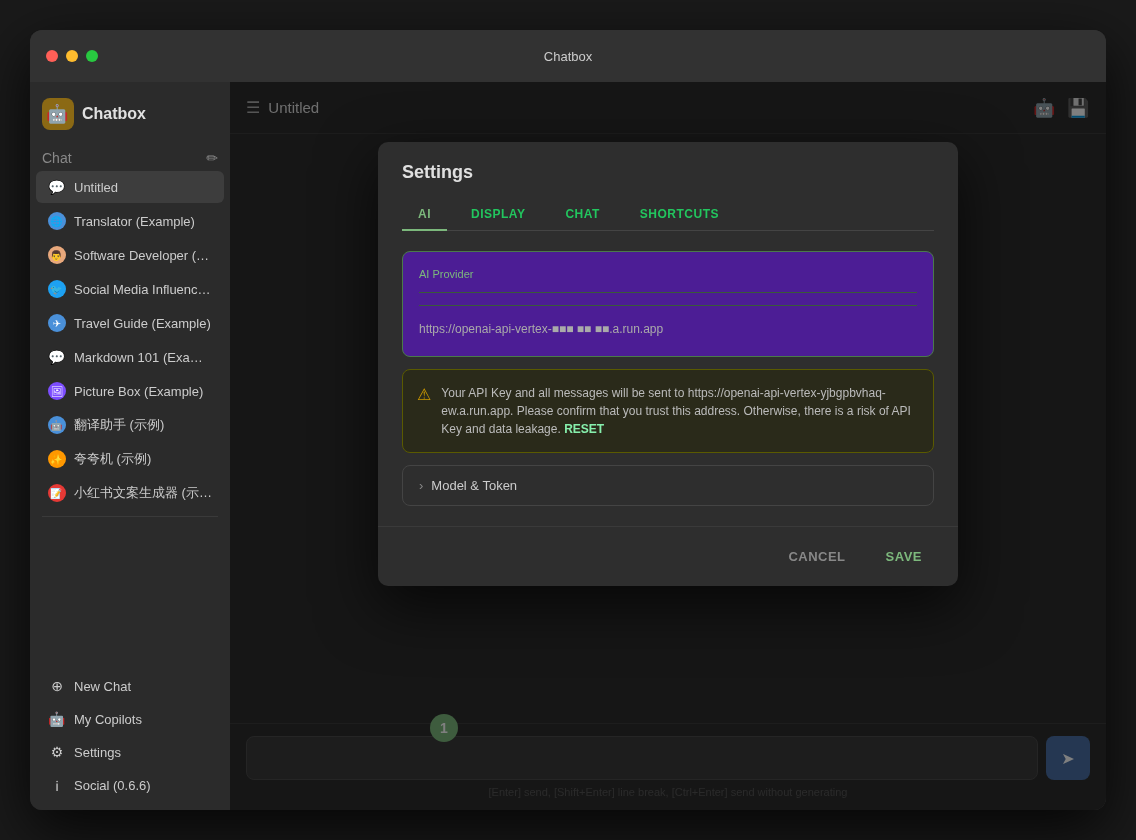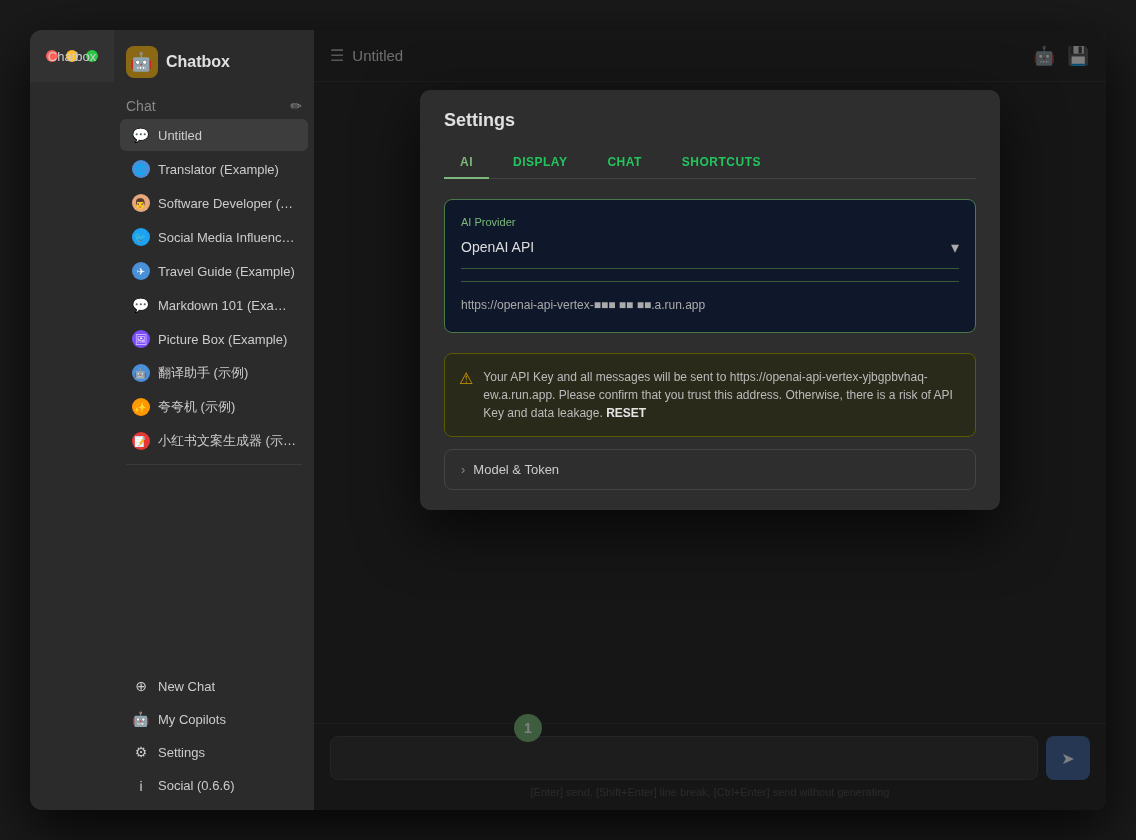--- a/index.html
+++ b/index.html
@@ -13,21 +13,21 @@
       align-items: center;
       justify-content: center;
     }
     .app-window {
       width: 1076px;
       height: 780px;
       background: #2b2b2b;
       border-radius: 12px;
       overflow: hidden;
       display: flex;
-      flex-direction: row;
+      flex-direction: column;
       box-shadow: 0 20px 60px rgba(0,0,0,0.8);
     }
     .title-bar {
       height: 52px;
       background: #323232;
       display: flex;
       align-items: center;
       padding: 0 16px;
       flex-shrink: 0;
       position: relative;
@@ -263,22 +263,22 @@
       border-bottom-color: #7cb87c;
     }
     .modal-body {
       padding: 20px 24px;
     }
     
     .settings-section {
       border: 1px solid #4a7a4a;
       border-radius: 8px;
       padding: 16px;
-      margin-bottom: 20px;
-      background: #0f172a;
+      margin-bottom: 12px;
+      background: #4c1d95;
     }
     .settings-section-label {
       font-size: 11px;
       color: #7cb87c;
       margin-bottom: 10px;
       font-weight: 500;
     }
     .select-wrapper {
       position: relative;
     }
@@ -360,21 +360,21 @@
       font-size: 16px;
       flex-shrink: 0;
       margin-top: 1px;
     }
     .warning-text {
       color: #bbb;
       font-size: 12px;
       line-height: 1.5;
     }
     .reset-link {
-      color: #e5e5e5;
+      color: #86efac;
       cursor: pointer;
       text-decoration: none;
       font-size: 12px;
       font-weight: 600;
     }
     
     .collapsible-section {
       border: 1px solid #444;
       border-radius: 8px;
       overflow: hidden;
@@ -569,30 +569,20 @@
               <div class="modal-tab">DISPLAY</div>
               <div class="modal-tab">CHAT</div>
               <div class="modal-tab">SHORTCUTS</div>
             </div>
           </div>
 
           <div class="modal-body">
 
             <div class="settings-section">
               <div class="settings-section-label">AI Provider</div>
-              <div class="select-wrapper">
-                <select class="settings-select">
-                  <option>OpenAI API</option>
-                  <option>Azure OpenAI</option>
-                  <option>Anthropic</option>
-                  <option>Google Gemini</option>
-                  <option>Ollama</option>
-                </select>
-                <span class="select-arrow">▾</span>
-              </div>
 
               <div class="settings-divider"></div>
 
 
               <div class="settings-divider"></div>
 
               <div class="input-section">
                 <input class="host-input" type="text" value="https://openai-api-vertex-■■■ ■■ ■■.a.run.app" style="">
               </div>
             </div>
@@ -606,20 +596,24 @@
             </div>
 
             <div class="collapsible-section">
               <div class="collapsible-header">
                 <span class="collapsible-arrow">›</span>
                 <span>Model &amp; Token</span>
               </div>
             </div>
           </div>
 
+          <div class="modal-footer">
+            <button class="btn-cancel">CANCEL</button>
+            <button class="btn-save">SAVE</button>
+          </div>
         </div>
       </div>
 
       <div class="badge-circle badge-1">1</div>
 
       <div class="badge-circle badge-2">2</div>
     </div>
   </div>
 </div>
 

